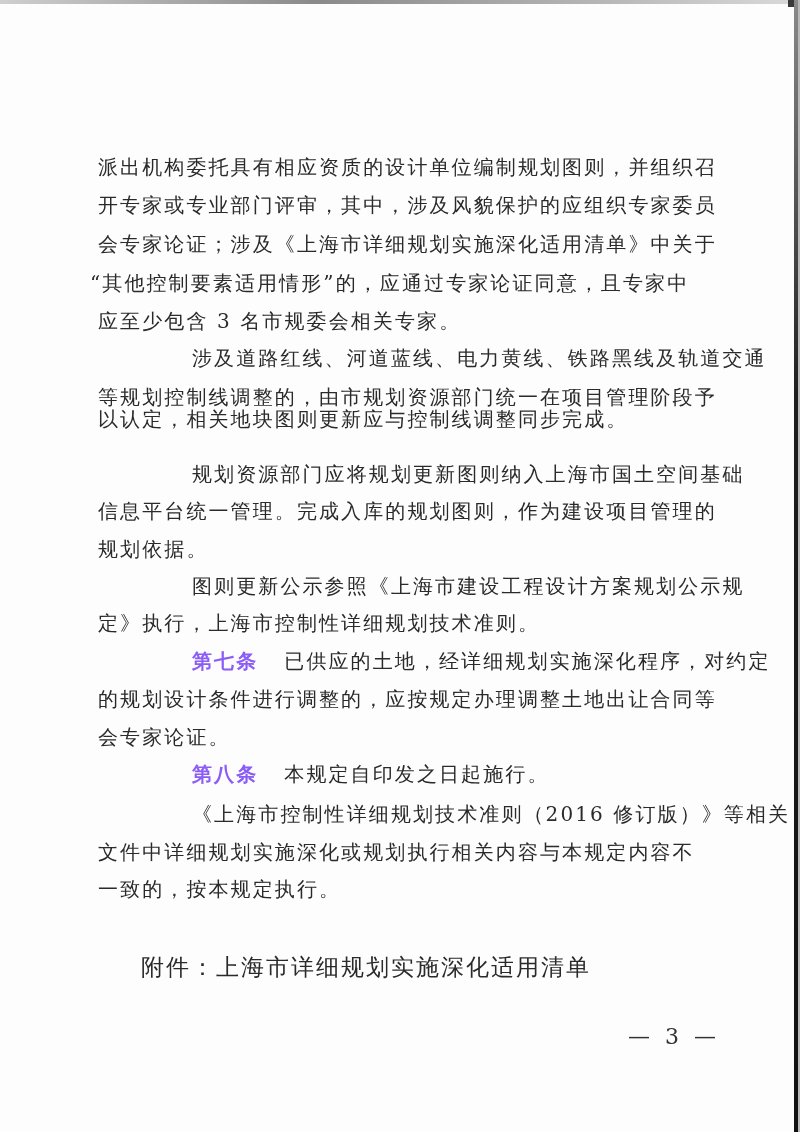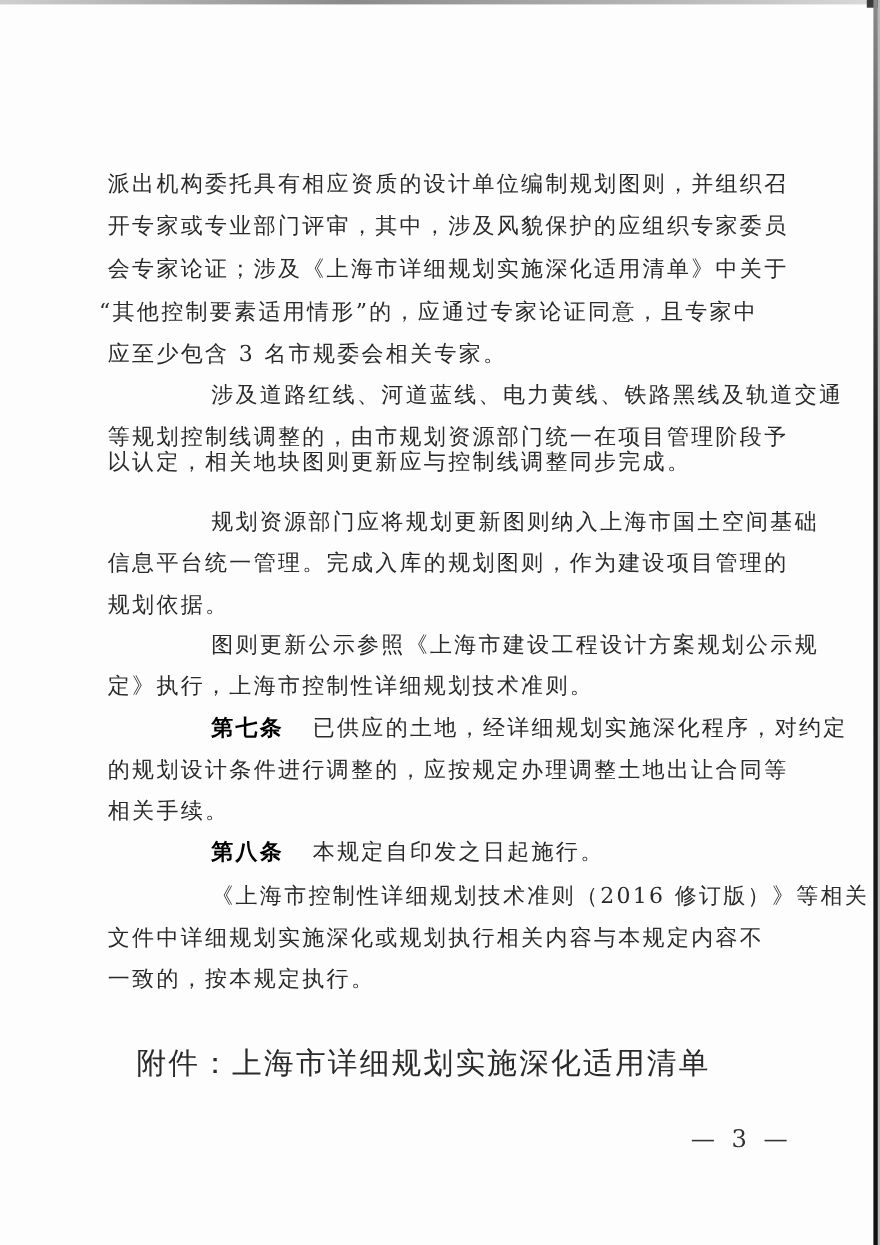--- a/index.html
+++ b/index.html
@@ -24,23 +24,23 @@
     position: absolute; top: 0; right: 0; width: 2px; height: 1132px; background: #b8b8b8;
   }
   .page {
     position: absolute; left: 98px; top: 150px; width: 600px;
   }
   .line {
     position: absolute; left: 0; height: 34px; line-height: 34px;
     font-size: 20px; white-space: nowrap; letter-spacing: 2.1px;
   }
   .indent { left: 50px; margin-left: 44px; }
-  .bold { font-family: "DejaVu Sans", "Liberation Sans", sans-serif; font-weight: bold; color: #000000; }
+  .bold { font-family: "DejaVu Sans", "Liberation Sans", sans-serif; font-weight: bold; color: #8b5cf6; }
   .gap { display: inline-block; width: 26px; }
-  .attach { position: absolute; left: 26px; top: 800px; font-size: 27px; letter-spacing: 2px; line-height: 34px; white-space: nowrap; text-align: right; }
+  .attach { position: absolute; left: 43px; top: 800px; font-size: 23px; letter-spacing: 2px; line-height: 34px; white-space: nowrap; text-align: right; }
   .pageno {
     position: absolute; left: 628px; top: 1024px; font-size: 22px; letter-spacing: 4px;
     font-family: "DejaVu Serif", serif; color: #333;
   }
 </style>
 </head>
 <body>
 
 <div class="top-shadow"></div>
 <div class="top-corner"></div>
@@ -63,21 +63,21 @@
   <div class="line" style="top:344px">信息平台统一管理。完成入库的规划图则，作为建设项目管理的</div>
   <div class="line" style="top:382px">规划依据。</div>
 
   <div class="line indent" style="top:419px">图则更新公示参照《上海市建设工程设计方案规划公示规</div>
   <div class="line" style="top:456px">定》执行，上海市控制性详细规划技术准则。</div>
 
   <div class="line indent" style="top:494px">
     <span class="bold">第七条</span><span class="gap"></span><span>已供应的土地，经详细规划实施深化程序，对约定</span>
   </div>
   <div class="line" style="top:532px">的规划设计条件进行调整的，应按规定办理调整土地出让合同等</div>
-  <div class="line" style="top:570px">相关手续。</div>
+  <div class="line" style="top:570px">会专家论证。</div>
 
   <div class="line indent" style="top:607px">
     <span class="bold">第八条</span><span class="gap"></span><span>本规定自印发之日起施行。</span>
   </div>
 
   <div class="line indent" style="top:647px">《上海市控制性详细规划技术准则（2016 修订版）》等相关</div>
   <div class="line" style="top:685px">文件中详细规划实施深化或规划执行相关内容与本规定内容不</div>
   <div class="line" style="top:722px">一致的，按本规定执行。</div>
 
   <div class="attach">附件：上海市详细规划实施深化适用清单</div>

